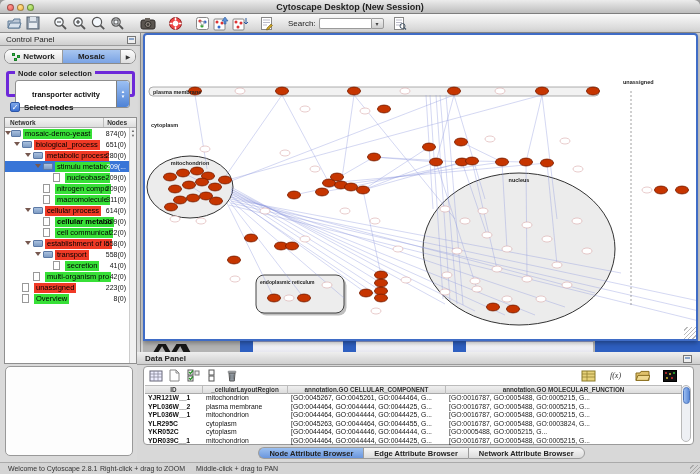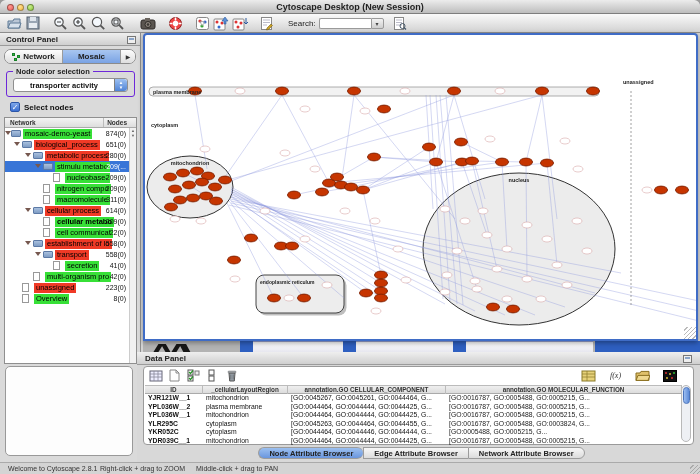--- a/index.html
+++ b/index.html
@@ -22,34 +22,34 @@
   .tb{width:16px;height:16px;display:inline-flex;align-items:center;justify-content:center;margin-right:3px;}
   .gap8{margin-left:8px;}.gap12{margin-left:12px;}
   .searchlabel{font-size:8px;color:#222;margin-left:10px;margin-right:3px;}
   .searchbox{width:52px;height:11px;border:1px solid #9a9a9a;border-right:none;border-radius:2px 0 0 2px;font-size:8px;padding:0 2px;background:#fff;}
   .searcharrow{width:13px;height:11px;background:linear-gradient(#f2f2f2,#cfcfcf);border:1px solid #9a9a9a;border-radius:0 2px 2px 0;
     font-size:6px;color:#444;display:inline-flex;align-items:center;justify-content:center;}
 
   
   .cpanel{position:absolute;left:0;top:33px;width:141px;height:429px;background:#dadada;border-right:1px solid #8e8e8e;}
   .phead{position:relative;height:13px;background:linear-gradient(#efefef,#cfcfcf);border-bottom:1px solid #9b9b9b;
-    font-size:8px;font-weight:bold;color:#222;line-height:13px;padding-left:6px;}
+    font-size:8px;font-weight:normal;color:#222;line-height:13px;padding-left:6px;}
   .floatic{position:absolute;right:4px;top:2.5px;width:9px;height:8px;border:1px solid #777;background:#eee;}
   .floatic::after{content:"";position:absolute;left:1px;top:1px;width:5px;height:2px;background:#8aa4c8;}
   .segwrap{position:absolute;left:4px;top:16px;width:132px;height:15px;display:flex;border:1px solid #8b8b8b;border-radius:7px;overflow:hidden;background:#fff;}
   .seg{flex:1;display:flex;align-items:center;justify-content:center;font-size:8px;font-weight:bold;color:#222;
     background:linear-gradient(#fdfdfd,#dedede);border-right:1px solid #9b9b9b;}
   .seg.active{background:linear-gradient(#a8c6f0,#7aa3e4);}
   .seg.arrow{flex:0 0 14px;font-size:6px;color:#333;border-right:none;}
   .netglyph{width:8px;height:8px;margin-right:3px;position:relative;}
   .netglyph i{position:absolute;width:3px;height:3px;background:#2fbf3f;border:0.5px solid #188028;}
   .netglyph i:nth-child(1){left:0;top:0;}.netglyph i:nth-child(2){right:0;top:2px;}.netglyph i:nth-child(3){left:2px;bottom:0;}
-  .groupbox{position:absolute;left:6px;top:38px;width:129px;height:26px;border:1px solid #6d28d9;border-radius:3px;}
+  .groupbox{position:absolute;left:6px;top:38px;width:129px;height:26px;border:3px solid #6d28d9;border-radius:3px;}
   .grouplab{position:absolute;left:6px;top:-5px;background:#dadada;font-size:7.5px;font-weight:bold;color:#222;padding:0 3px;}
-  .combo{position:absolute;left:6px;top:6px;width:115px;height:14px;background:#fff;border:1px solid #8f8f8f;border-radius:3px;
+  .combo{position:absolute;left:6px;top:6px;width:115px;height:28px;background:#fff;border:1px solid #8f8f8f;border-radius:3px;
     font-size:7.5px;font-weight:bold;color:#111;display:flex;align-items:center;}
   .combo .val{flex:1;text-align:center;}
   .stepper{width:13px;height:100%;background:linear-gradient(#9cc0f2,#4f83d6);border-left:1px solid #7f7f7f;border-radius:0 3px 3px 0;
     color:#fff;font-size:4.5px;line-height:5px;display:flex;flex-direction:column;align-items:center;justify-content:center;}
   .checkrow{position:absolute;left:10px;top:69px;display:flex;align-items:center;}
   .cbox{width:10px;height:10px;border-radius:2px;background:linear-gradient(#7fa8ea,#3b6fd0);border:1px solid #2c56a8;
     color:#fff;font-size:8px;line-height:10px;text-align:center;margin-right:4px;}
   .checklab{font-size:8px;font-weight:bold;color:#111;}
   .treebox{position:absolute;left:4px;top:84px;width:133px;height:247px;background:#fff;border:1px solid #8f8f8f;overflow:hidden;}
   .theader{position:relative;height:10px;background:linear-gradient(#f4f4f4,#ddd);border-bottom:1px solid #aaa;font-size:6.5px;font-weight:bold;color:#333;}
@@ -114,21 +114,21 @@
   .dc3{width:236px;color:#222;}
   .dscroll{position:absolute;right:2px;top:18px;bottom:2px;width:10px;background:#eef0f4;border:1px solid #b9b9b9;border-radius:5px;}
   .dthumb{position:absolute;left:0.5px;top:1px;width:7px;height:17px;border-radius:4px;background:linear-gradient(90deg,#9cbdf0,#5d8bd8);border:0.5px solid #4a74bd;}
 
   
   .dtabs{position:absolute;left:143px;top:447px;width:557px;height:13px;text-align:center;}
   .pill{display:inline-block;height:12px;line-height:12px;padding:0 10px;font-size:7.5px;font-weight:bold;color:#222;
     background:linear-gradient(#f7f7f7,#dcdcdc);border:1px solid #9c9c9c;border-right:none;vertical-align:top;}
   .pill:first-child{border-radius:7px 0 0 7px;}
   .pill:last-child{border-radius:0 7px 7px 0;border-right:1px solid #9c9c9c;}
-  .pill.act{background:linear-gradient(#9cc0f0,#6a96de);border-radius:6px;}
+  .pill.act{background:linear-gradient(#9cc0f0,#6a96de);}
   .statusbar{position:absolute;left:0;top:462px;width:700px;height:12px;background:#d4d4d4;border-top:1px solid #aaa;}
   .statusbar span{position:absolute;top:2px;font-size:7px;color:#333;}
   .st1{left:8px;}.st2{left:100px;}.st3{left:196px;}
   .sgrip{position:absolute;right:0;bottom:0;width:10px;height:10px;background:repeating-linear-gradient(135deg,transparent 0 2px,#aaa 2px 3px);}
 </style>
 </head>
 <body>
 
 <div id="app">
 

